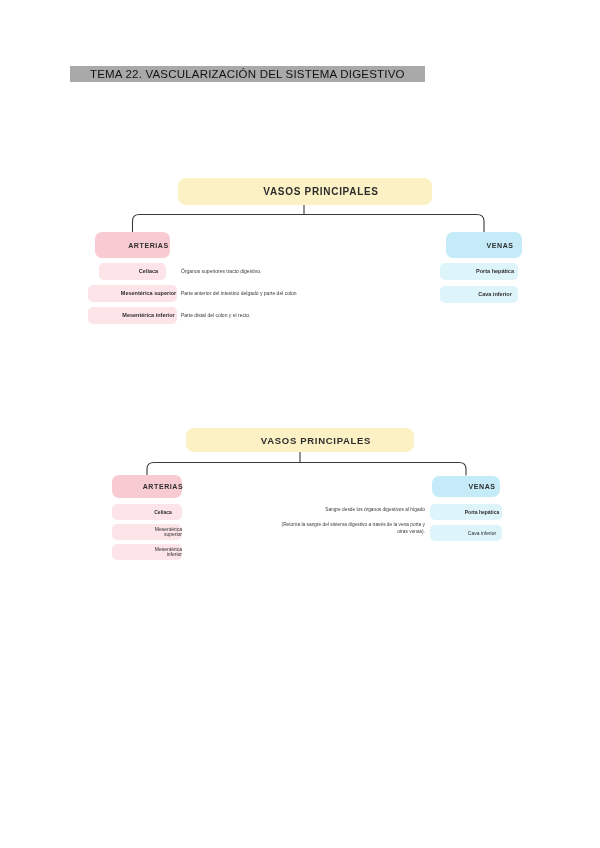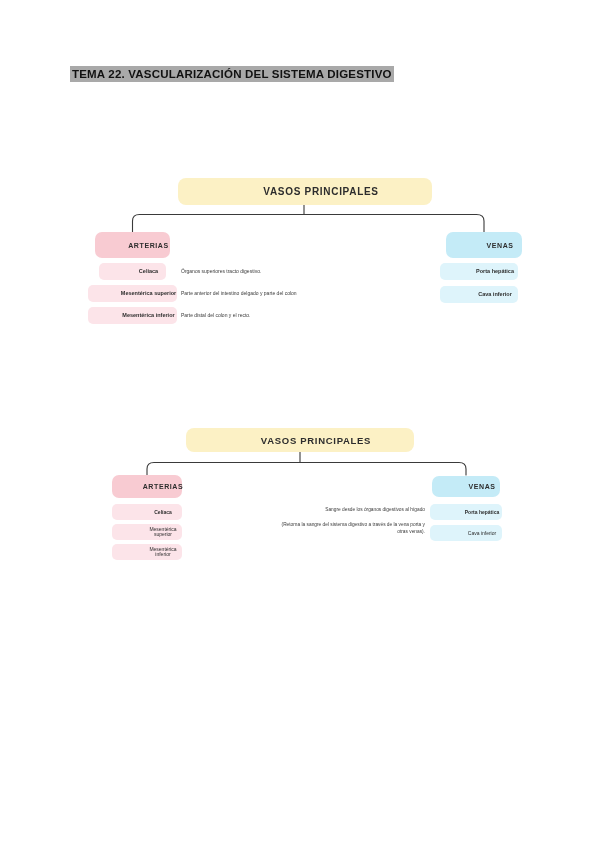--- a/index.html
+++ b/index.html
@@ -2,26 +2,26 @@
 <html><head>
 <meta charset="utf-8">
 <style>
   html,body{margin:0;padding:0;background:#ffffff;}
   .page{
     position:relative;width:600px;height:848px;background:#ffffff;overflow:hidden;
     font-family:"Liberation Sans", sans-serif;color:#2e2e2e;
   }
   .doc-title{
     position:absolute;left:70px;top:66px;
-    font-size:11.5px;font-weight:bold;color:#111;
-    background:#a9a9a9;padding:2px 2px;letter-spacing:0.2px;
+    font-size:11.5px;font-weight:normal;color:#111;
+    background:#a9a9a9;padding:2px 20px;letter-spacing:0.2px;
   }
   .node{
     position:absolute;display:flex;align-items:center;justify-content:center;
-    text-align:center;box-sizing:border-box;padding-left:32px;
+    text-align:right;box-sizing:border-box;padding-left:32px;
   }
   .root-node{
     background:#fcf1c5;border-radius:8px;
     font-weight:bold;font-size:10px;letter-spacing:0.7px;color:#2d2d2d;
   }
   .branch-header{
     border-radius:7px;font-weight:bold;font-size:7px;letter-spacing:0.6px;color:#2d2d2d;
   }
   .pink-dark{background:#f8cbd2;}
   .blue-dark{background:#c4ebf7;}

